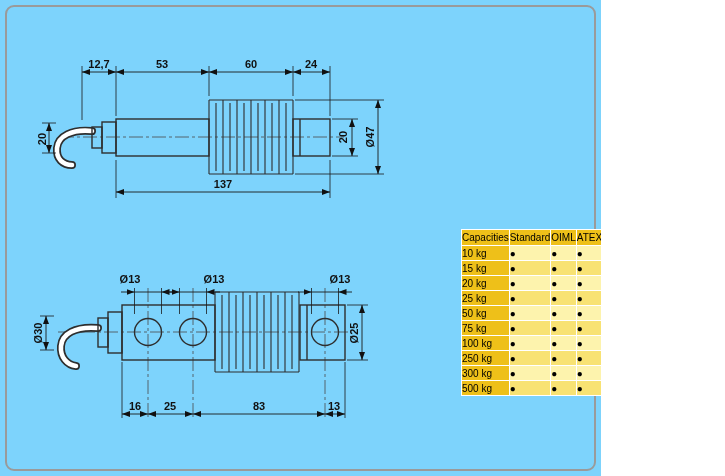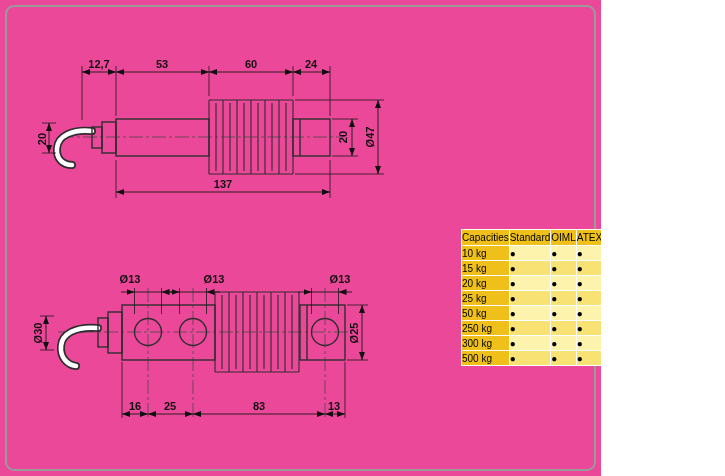--- a/index.html
+++ b/index.html
@@ -1,19 +1,19 @@
 <!DOCTYPE html>
 <html style="--gold: #eec019; --row-light: #fdf3ad; --row-dark: #f8e273;"><head>
 <meta charset="utf-8">
 <style>
   * { box-sizing: border-box; }
   html, body { margin: 0; padding: 0; }
   body { width: 725px; height: 476px; background: #ffffff; }
   .page {
-    position: relative; width: 601px; height: 476px; background: #ec4899;
+    position: relative; width: 601px; height: 476px; background: #7dd3fc;
     font-family: "Liberation Sans", sans-serif; overflow: hidden;
   }
   .frame {
     position: absolute; left: 5px; top: 5px; right: 5px; bottom: 5px;
     border: 2px solid #9a9a9a; border-radius: 9px; pointer-events: none;
   }
   svg.drawings { position: absolute; left: 0; top: 0; }
 
   
   .ol   { stroke: #2e2e2e; stroke-width: 1.4; fill: none; }
@@ -218,20 +218,32 @@
           <td class="dot-cell">●</td>
           <td class="dot-cell">●</td>
         </tr>
         <tr class="row-light">
           <td class="cap-cell">50 kg</td>
           <td class="dot-cell">●</td>
           <td class="dot-cell">●</td>
           <td class="dot-cell">●</td>
         </tr>
         <tr class="row-dark">
+          <td class="cap-cell">75 kg</td>
+          <td class="dot-cell">●</td>
+          <td class="dot-cell">●</td>
+          <td class="dot-cell">●</td>
+        </tr>
+        <tr class="row-light">
+          <td class="cap-cell">100 kg</td>
+          <td class="dot-cell">●</td>
+          <td class="dot-cell">●</td>
+          <td class="dot-cell">●</td>
+        </tr>
+        <tr class="row-dark">
           <td class="cap-cell">250 kg</td>
           <td class="dot-cell">●</td>
           <td class="dot-cell">●</td>
           <td class="dot-cell">●</td>
         </tr>
         <tr class="row-light">
           <td class="cap-cell">300 kg</td>
           <td class="dot-cell">●</td>
           <td class="dot-cell">●</td>
           <td class="dot-cell">●</td>

